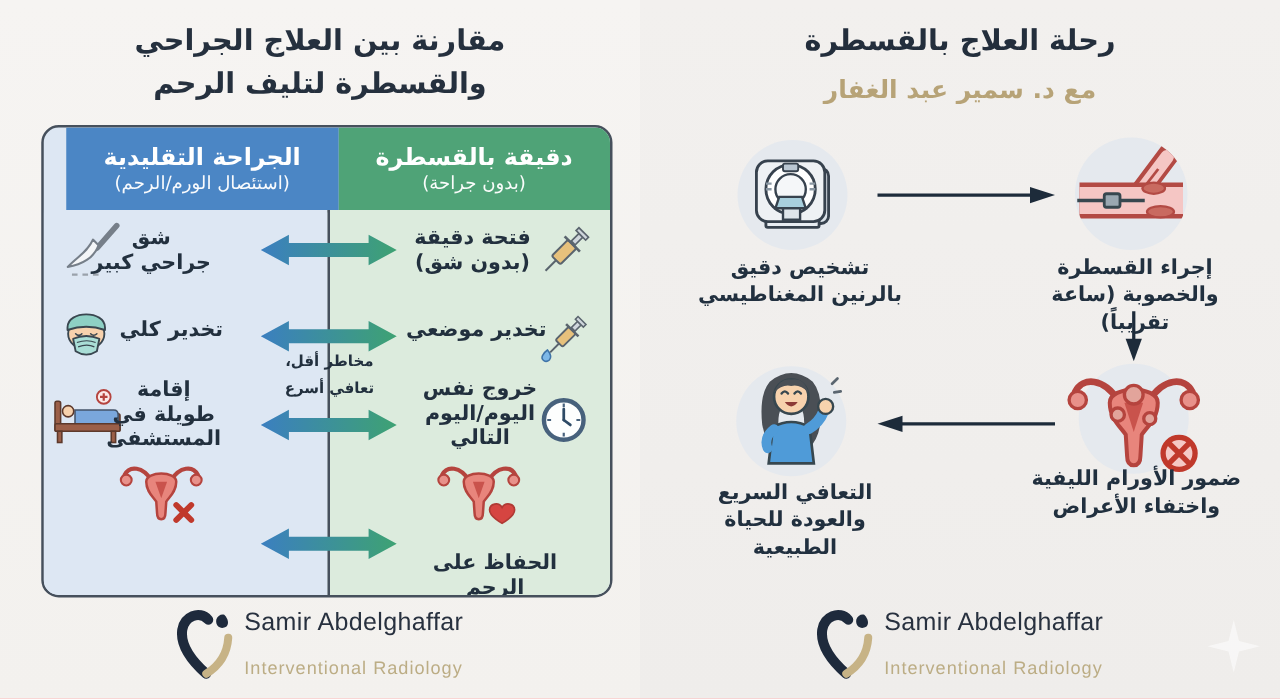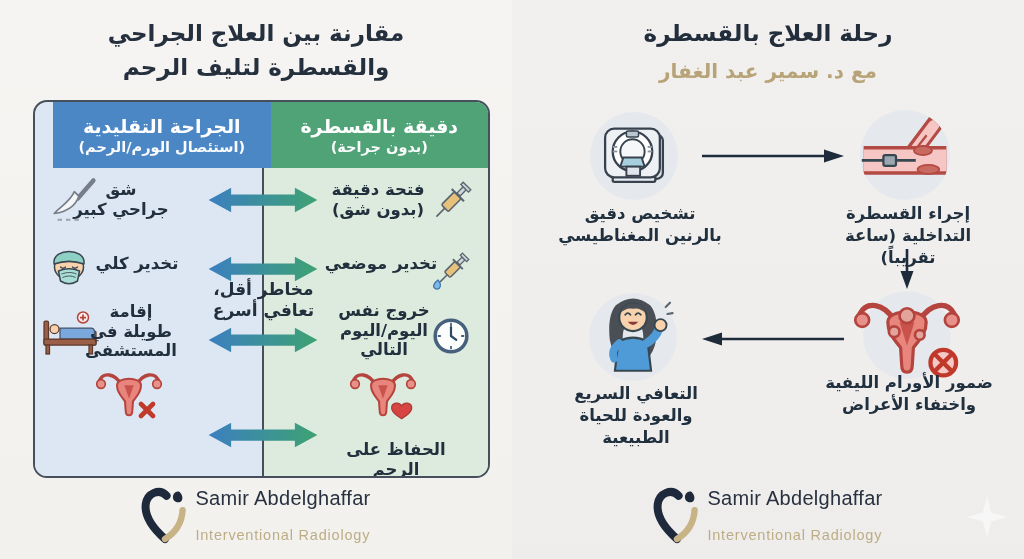--- a/index.html
+++ b/index.html
@@ -23,32 +23,32 @@
   .cmp-table{
     position:absolute;left:33px;top:100px;width:457px;height:378px;
     border:2px solid #46505c;border-radius:14px;overflow:hidden;
     background:#dde7f3;box-sizing:border-box;
   }
   .cmp-head{display:flex;height:66px;border-bottom:2px solid #46505c;}
   .cmp-head .hc{width:50%;display:flex;flex-direction:column;align-items:center;justify-content:center;color:#ffffff;}
   .hc-surgery{background:#4b86c5;margin-left:18px;}
   .hc-catheter{background:#4fa377;}
   .hc .h1{font-size:19px;font-weight:700;line-height:24px;}
-  .hc .h2{font-size:14.5px;font-weight:700;line-height:19px;opacity:.97;}
+  .hc .h2{font-size:14.5px;font-weight:400;line-height:19px;opacity:.97;}
   .cmp-body{position:absolute;left:0;top:66px;right:0;bottom:0;display:flex;}
   .cmp-body .half{width:50%;height:100%;}
   .half-surgery{background:#dde7f3;}
   .half-catheter{background:#dcebdd;border-left:2px solid #46505c;box-sizing:border-box;}
   .cell-text{
     position:absolute;text-align:center;font-weight:700;color:#22303e;
     font-size:16.5px;line-height:20px;
   }
   .cmp-note{
     position:absolute;left:158px;top:177px;width:141px;text-align:center;
-    font-size:17px;line-height:21px;font-weight:700;color:#22303e;
+    font-size:12px;line-height:21px;font-weight:700;color:#22303e;
   }
   .cmp-icon{position:absolute;}
   .cmp-arrow{position:absolute;width:120px;height:30px;}
 
   
   .jr-title{
     position:absolute;top:20px;left:0;width:512px;text-align:center;
     font-size:23px;font-weight:700;color:#232e3c;
   }
   .jr-subtitle{
@@ -270,21 +270,21 @@
         <line x1="4" y1="56" x2="96" y2="56" stroke="#b34a44" stroke-width="32"></line>
         <line x1="4" y1="56" x2="96" y2="56" stroke="#f5c6c4" stroke-width="24"></line>
         <path d="M60,46 L74,28" stroke="#b34a44" stroke-width="2.5"></path>
         <ellipse cx="76" cy="66" rx="12" ry="5" fill="#c96a60" stroke="#b34a44" stroke-width="2"></ellipse>
         <ellipse cx="70" cy="45" rx="10" ry="5" fill="#c96a60" stroke="#b34a44" stroke-width="2"></ellipse>
         <line x1="2" y1="56" x2="62" y2="56" stroke="#37474f" stroke-width="3"></line>
         <rect x="26" y="50" width="14" height="12" rx="2" fill="#9aa7b1" stroke="#37474f" stroke-width="2.5"></rect>
       </svg>
     </div>
     <div class="step-label ar ml" style="left:312px;top:203px;width:168px">إجراء القسطرة
-التداخلية (ساعة تقريباً)</div>
+والخصوبة (ساعة تقريباً)</div>
 
     <svg class="flow-arrow" style="left:386px;top:247px" width="18" height="44" viewBox="0 0 18 44">
       <line x1="9" y1="2" x2="9" y2="28" stroke="#1d2b3a" stroke-width="2.6"></line>
       <polygon points="9,42 2.5,24 15.5,24" fill="#1d2b3a"></polygon>
     </svg>
 
     <div class="step-circle" style="left:351px;top:291px;width:88px;height:88px"></div>
     <svg class="flow-arrow" style="left:338px;top:288px" width="114" height="96" viewBox="0 0 100 90">
       <path d="M38,30 C28,14 12,12 6,24" stroke="#b5443e" stroke-width="5" fill="none" stroke-linecap="round"></path>
       <path d="M62,30 C72,14 88,12 94,24" stroke="#b5443e" stroke-width="5" fill="none" stroke-linecap="round"></path>

